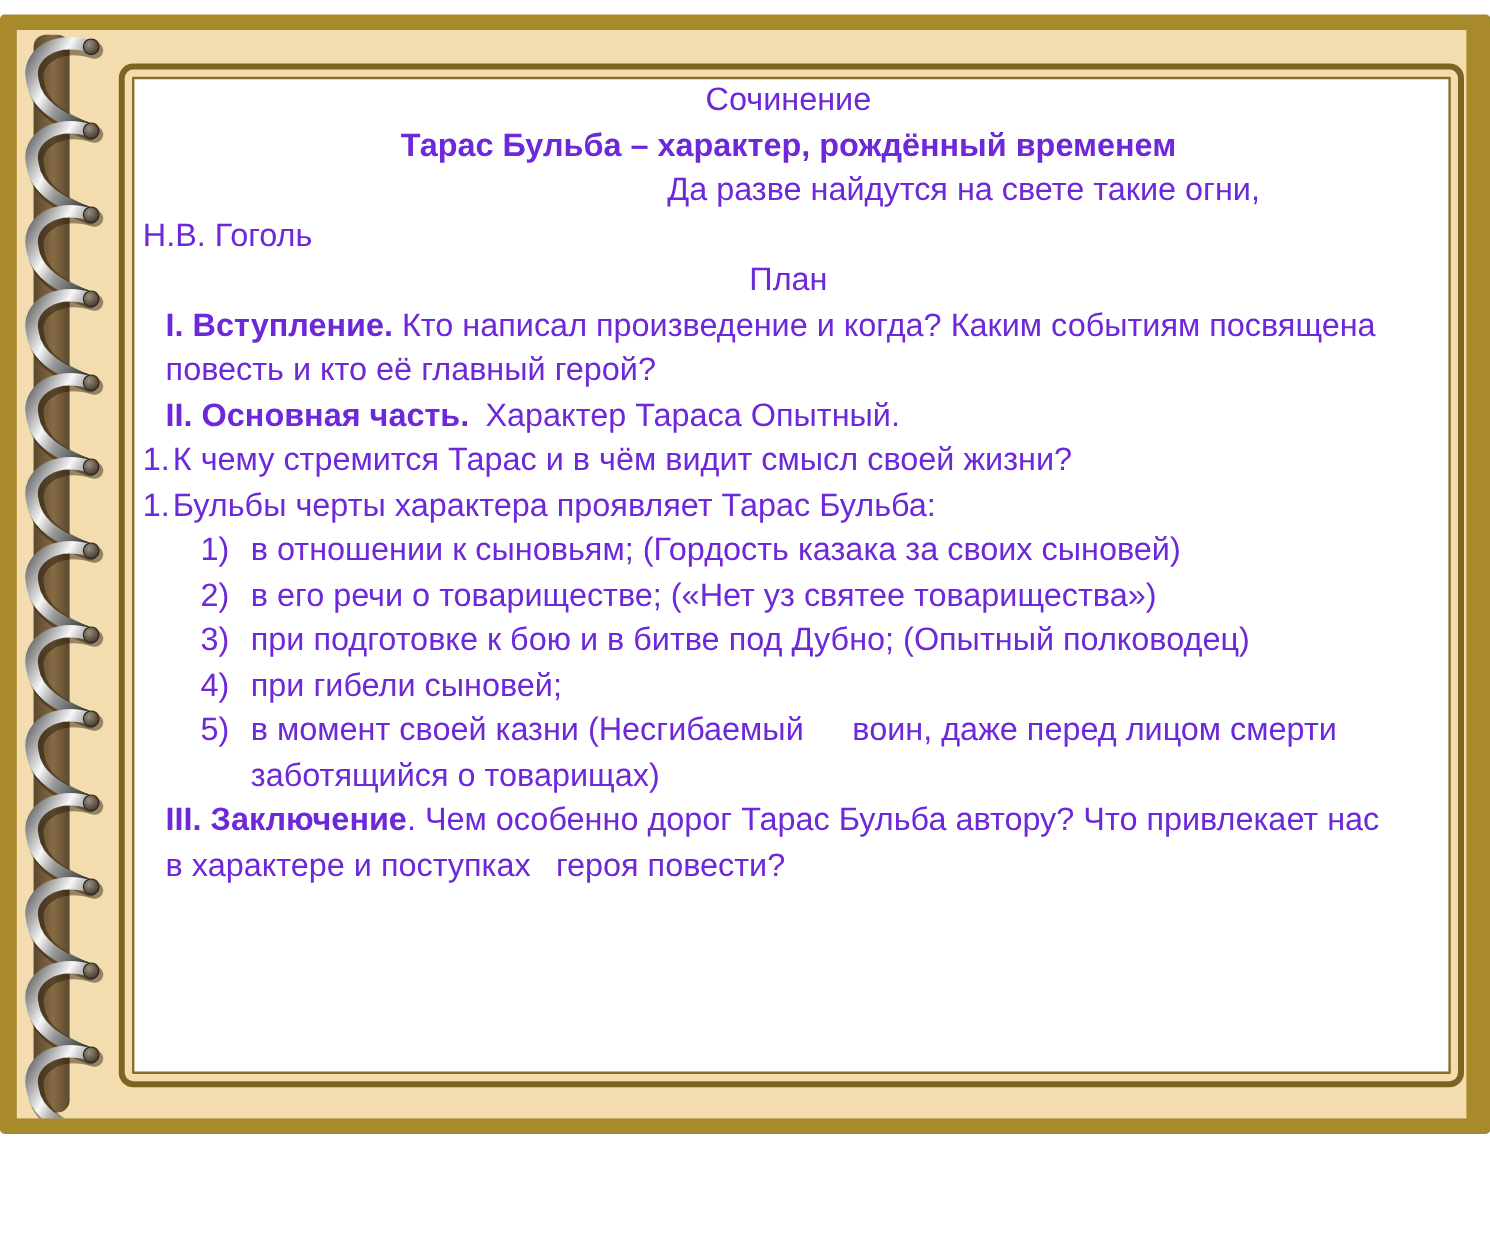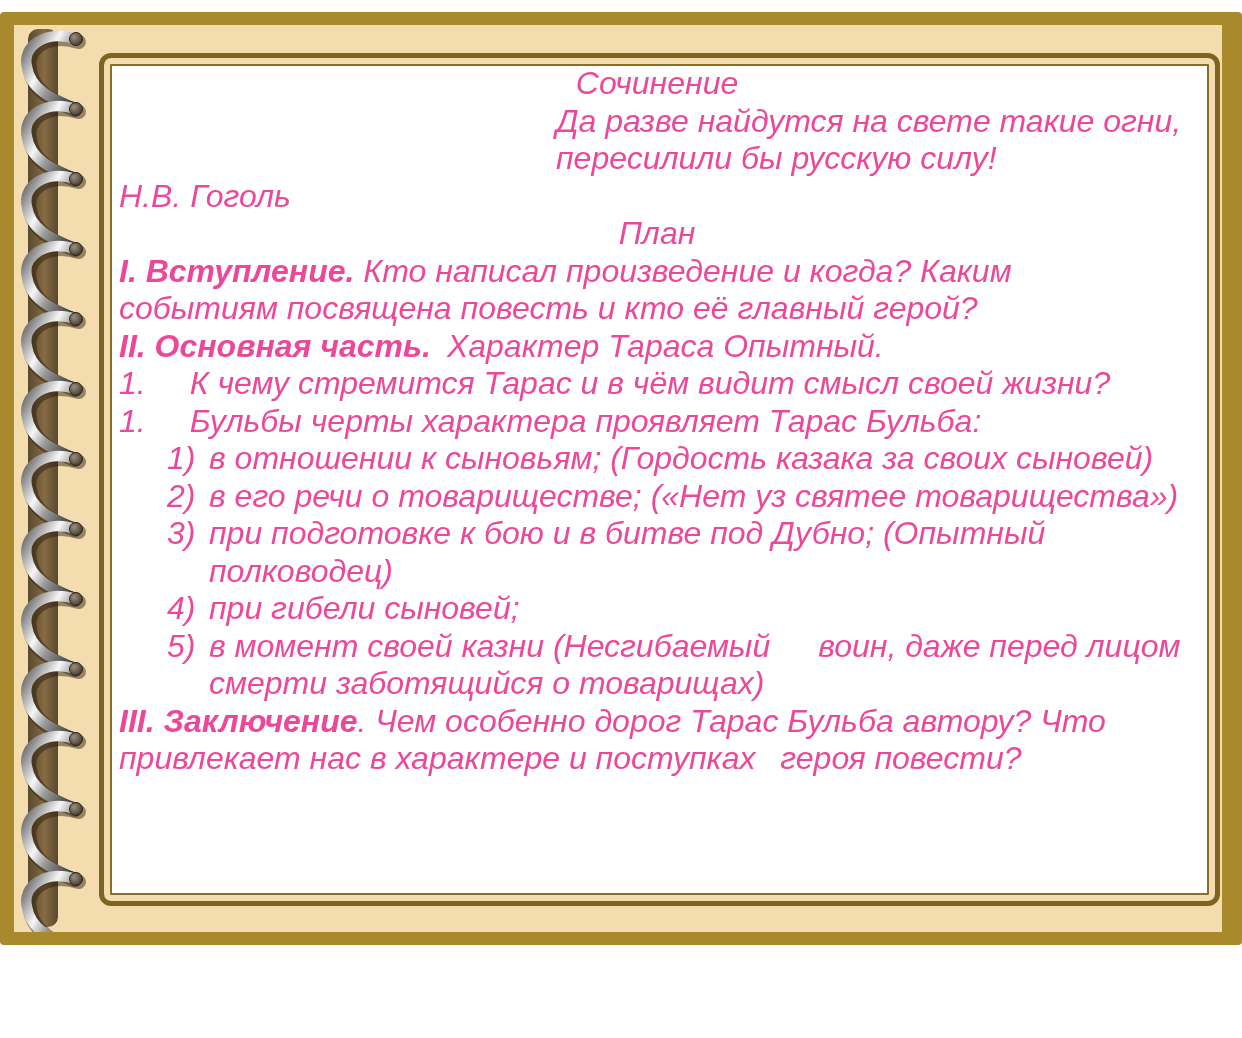--- a/index.html
+++ b/index.html
@@ -30,35 +30,34 @@
     flex:1;
     margin:28px 2px 26px 0;
     background:#ffffff;
     border:5px solid #7e6420;
     border-radius:12px;
     box-shadow: inset 0 0 0 6px #f3dcae, inset 0 0 0 8px #8a6e24;
     padding:6px 12px 0 10px;
     overflow:hidden;
   }
   .content {
-    font-size:32px;
+    font-size:27px;
     line-height:37.5px;
-    color:#ec4899;
+    color:#6d28d9;
     padding:1px 8px 0 5px;
-    font-style:italic;
   }
   .center { text-align:center; }
   .bold { font-weight:bold; }
   .epigraph { margin-left:437px; }
   .author { padding-right:6px; }
-  .para { margin-right:24px; }
+  .para { margin-right:24px;margin-left:19px; }
   .lead { font-weight:bold; }
   .li { display:flex; }
   .li-num { flex:0 0 25px; }
-  .li-body { flex:1; padding-right:30px;margin-left:44px; }
+  .li-body { flex:1; padding-right:30px; }
   .note { margin-left:12px; }
   .sub { display:flex; margin-left:48px; }
   .sub-num { flex:0 0 42px; }
   .sub-body { flex:1; padding-right:2px; }
 </style>
 </head>
 <body>
 
 <div class="slide">
   <div class="slide-inner">
@@ -102,24 +101,24 @@
         <use href="#coil-loop" x="0" y="706"></use>
         <use href="#coil-loop" x="0" y="776"></use>
         <use href="#coil-loop" x="0" y="846"></use>
       </svg>
     </div>
 
     <div class="frame">
       <div class="content">
 
         <div class="center">Сочинение</div>
+        <div class="center bold">Тарас Бульба – характер, рождённый временем</div>
 
         <div class="epigraph">
           <div>Да разве найдутся на свете такие огни,</div>
-          <div>пересилили бы русскую силу!</div>
         </div>
         <div class="author">Н.В. Гоголь</div>
 
         <div class="center">План</div>
 
         <div class="para"><span class="lead">I. Вступление.</span><span> Кто написал произведение и когда? Каким событиям посвящена повесть и кто её главный герой?</span></div>
 
         <div class="para"><span class="lead">II. Основная часть.</span><span> Характер Тараса Опытный.</span></div>
 
         <div class="li">

